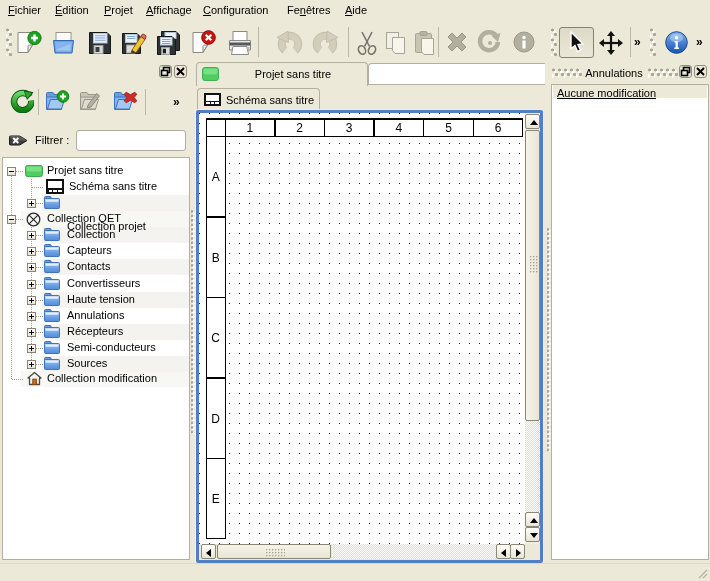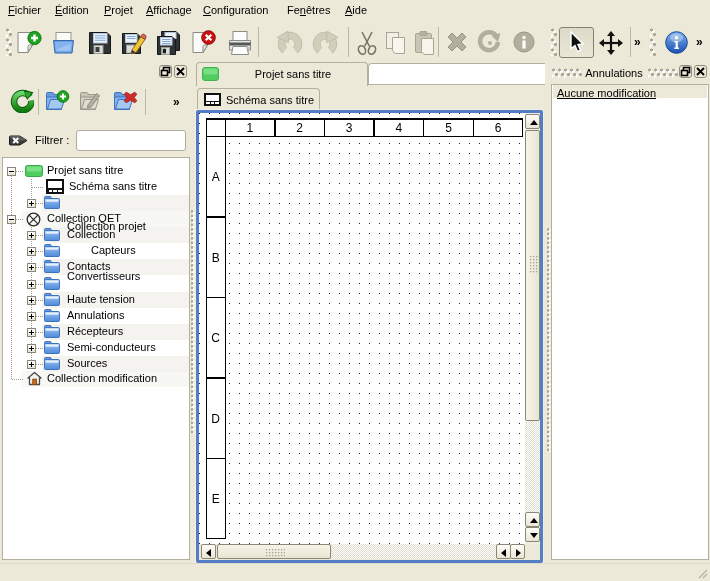--- a/index.html
+++ b/index.html
@@ -371,23 +371,23 @@
         </svg>
   <svg class="abs" style="left:43px;top:199px;" width="16" height="13">
           <use href="#fold"></use>
         </svg>
 
   <div class="tlabel" style="left:46px;top:6px;">Projet sans titre</div>
   <div class="tlabel" style="left:68px;top:22px;">Schéma sans titre</div>
   <div class="tlabel" style="left:66px;top:38px;margin-top:24px;">Collection projet</div>
   <div class="tlabel" style="left:46px;top:54px;">Collection QET</div>
   <div class="tlabel" style="left:66px;top:70px;">Collection</div>
-  <div class="tlabel" style="left:66px;top:86px;margin-left:24px;">Capteurs</div>
+  <div class="tlabel" style="left:66px;top:86px;">Capteurs</div>
   <div class="tlabel" style="left:66px;top:102px;">Contacts</div>
-  <div class="tlabel" style="left:66px;top:112px;">Convertisseurs</div>
+  <div class="tlabel" style="left:66px;top:119px;">Convertisseurs</div>
   <div class="tlabel" style="left:66px;top:135px;">Haute tension</div>
   <div class="tlabel" style="left:66px;top:151px;">Annulations</div>
   <div class="tlabel" style="left:66px;top:167px;">Récepteurs</div>
   <div class="tlabel" style="left:66px;top:183px;">Semi-conducteurs</div>
   <div class="tlabel" style="left:66px;top:199px;">Sources</div>
   <div class="tlabel" style="left:46px;top:214px;">Collection modification</div>
 </div>
 </div>
 
 <div class="tab" style="left:196px;top:62px;width:172px;height:24px;"></div>

